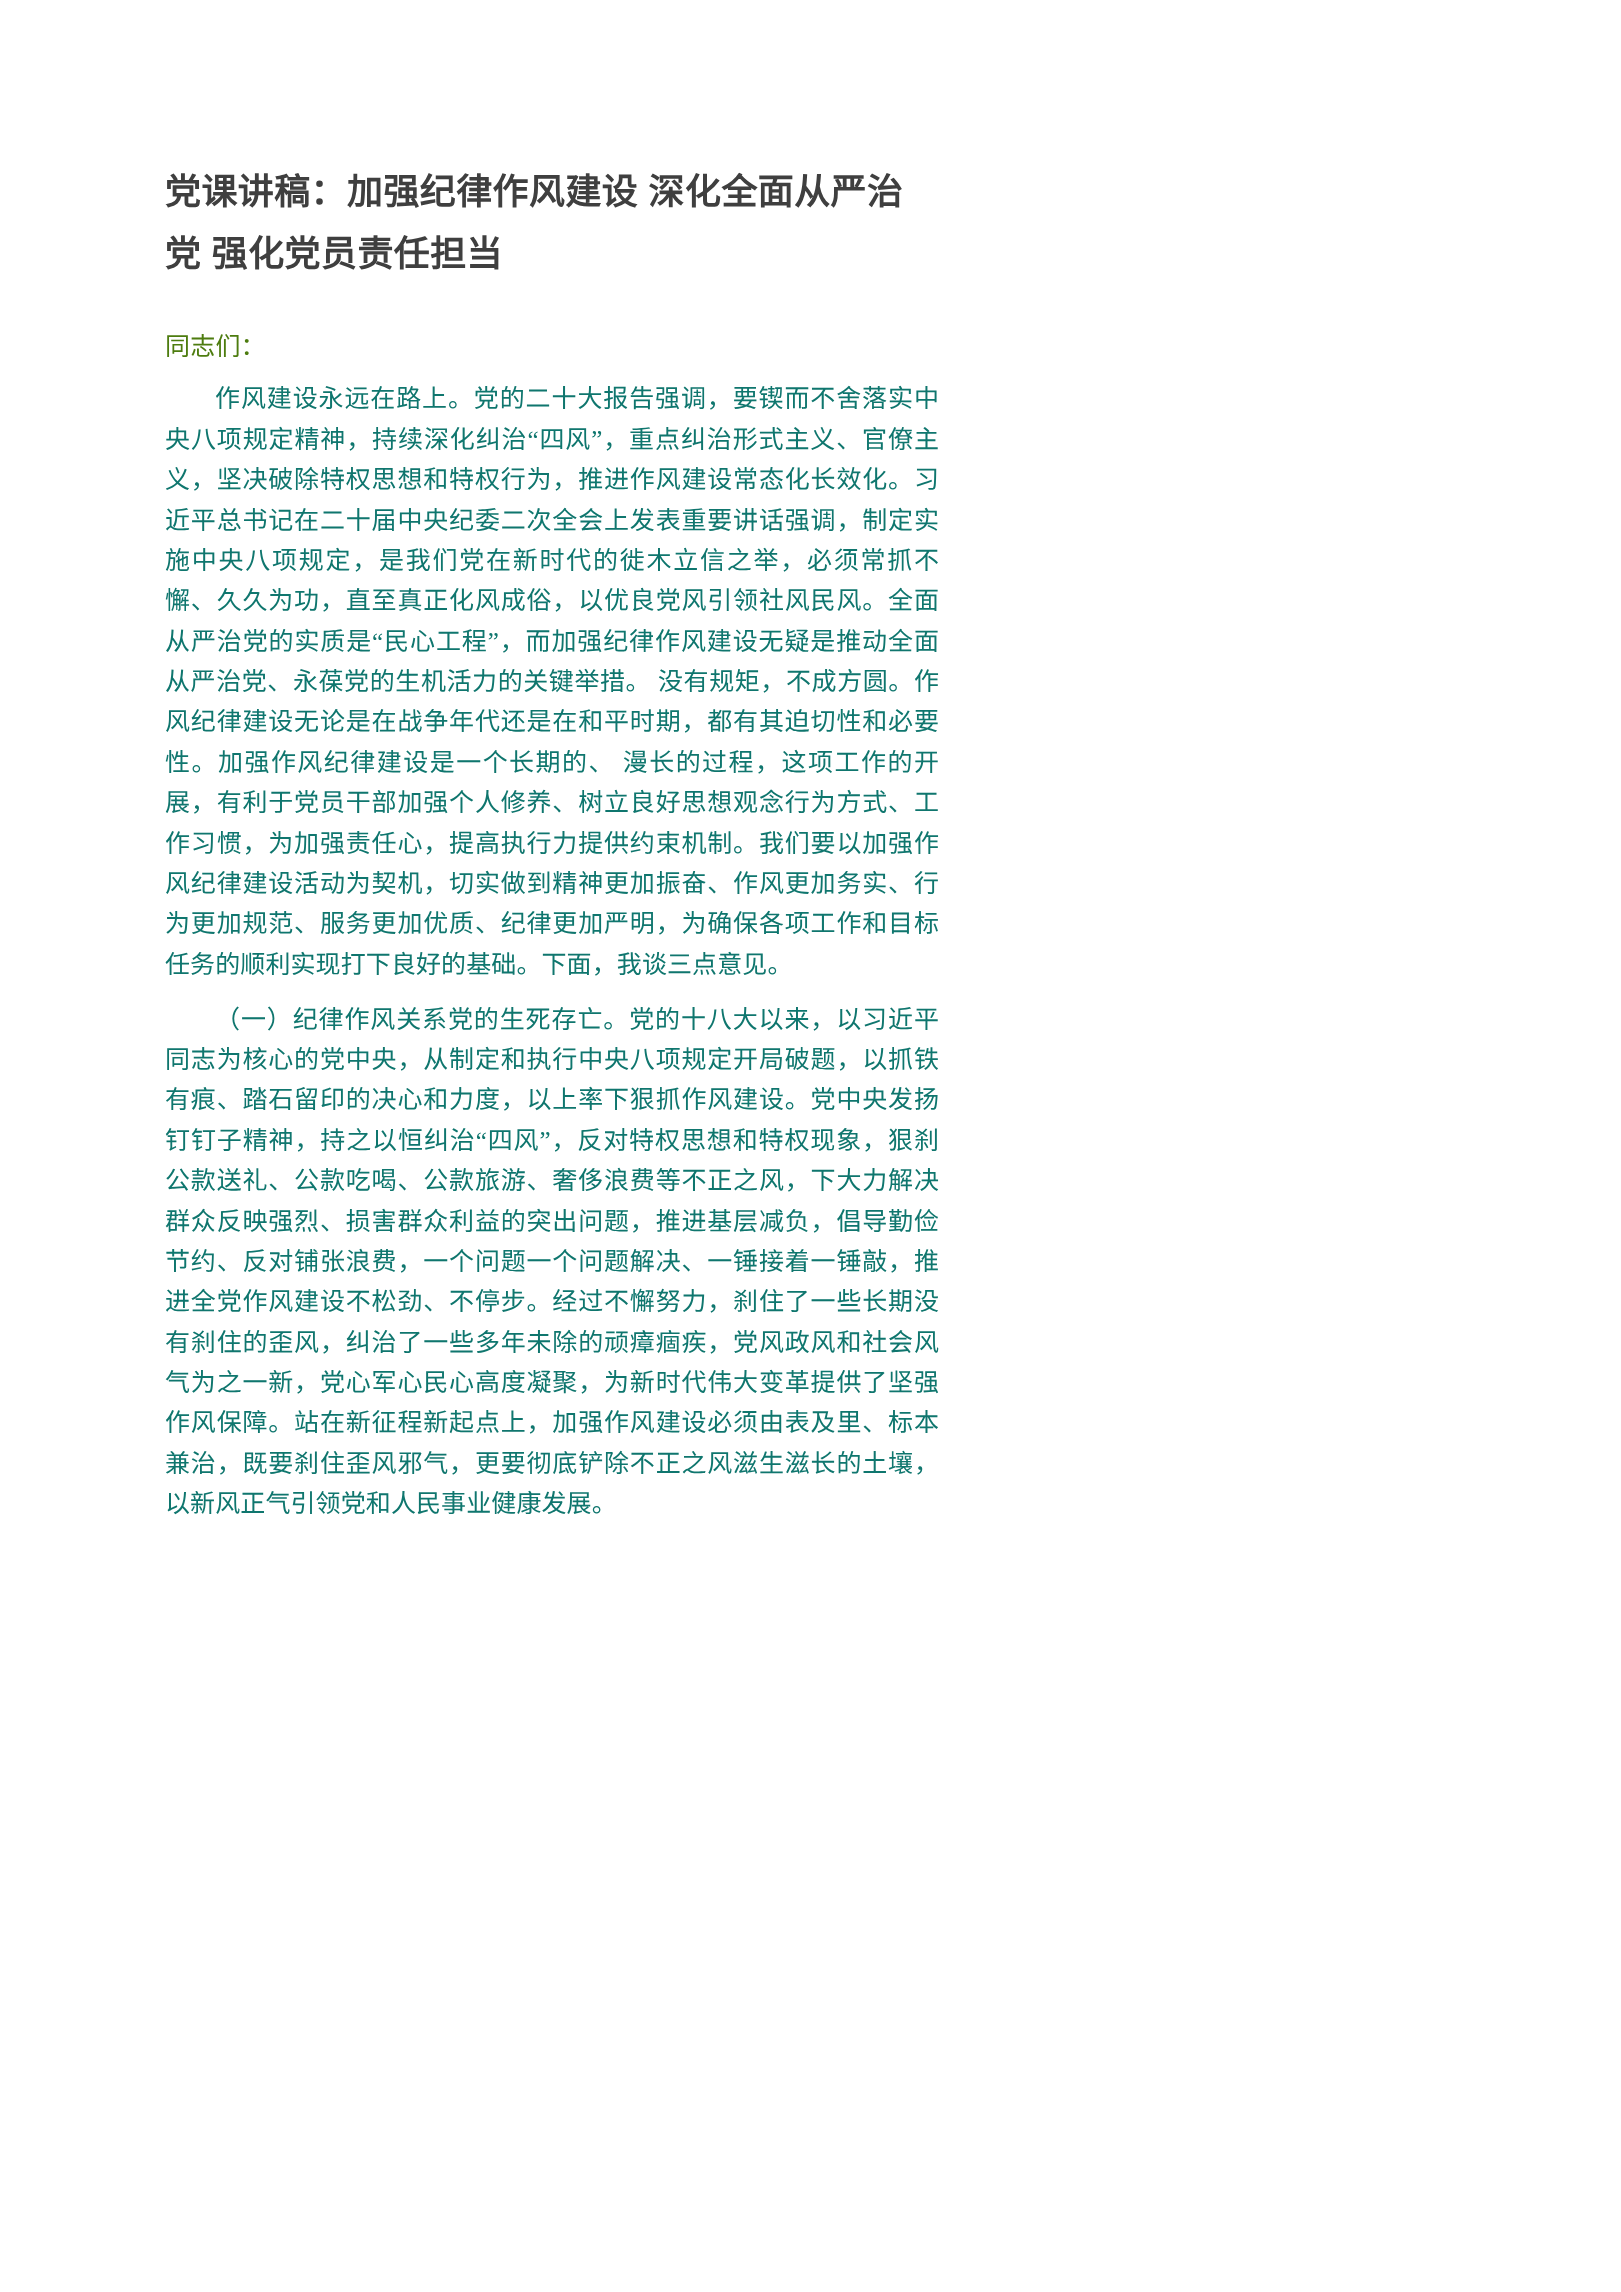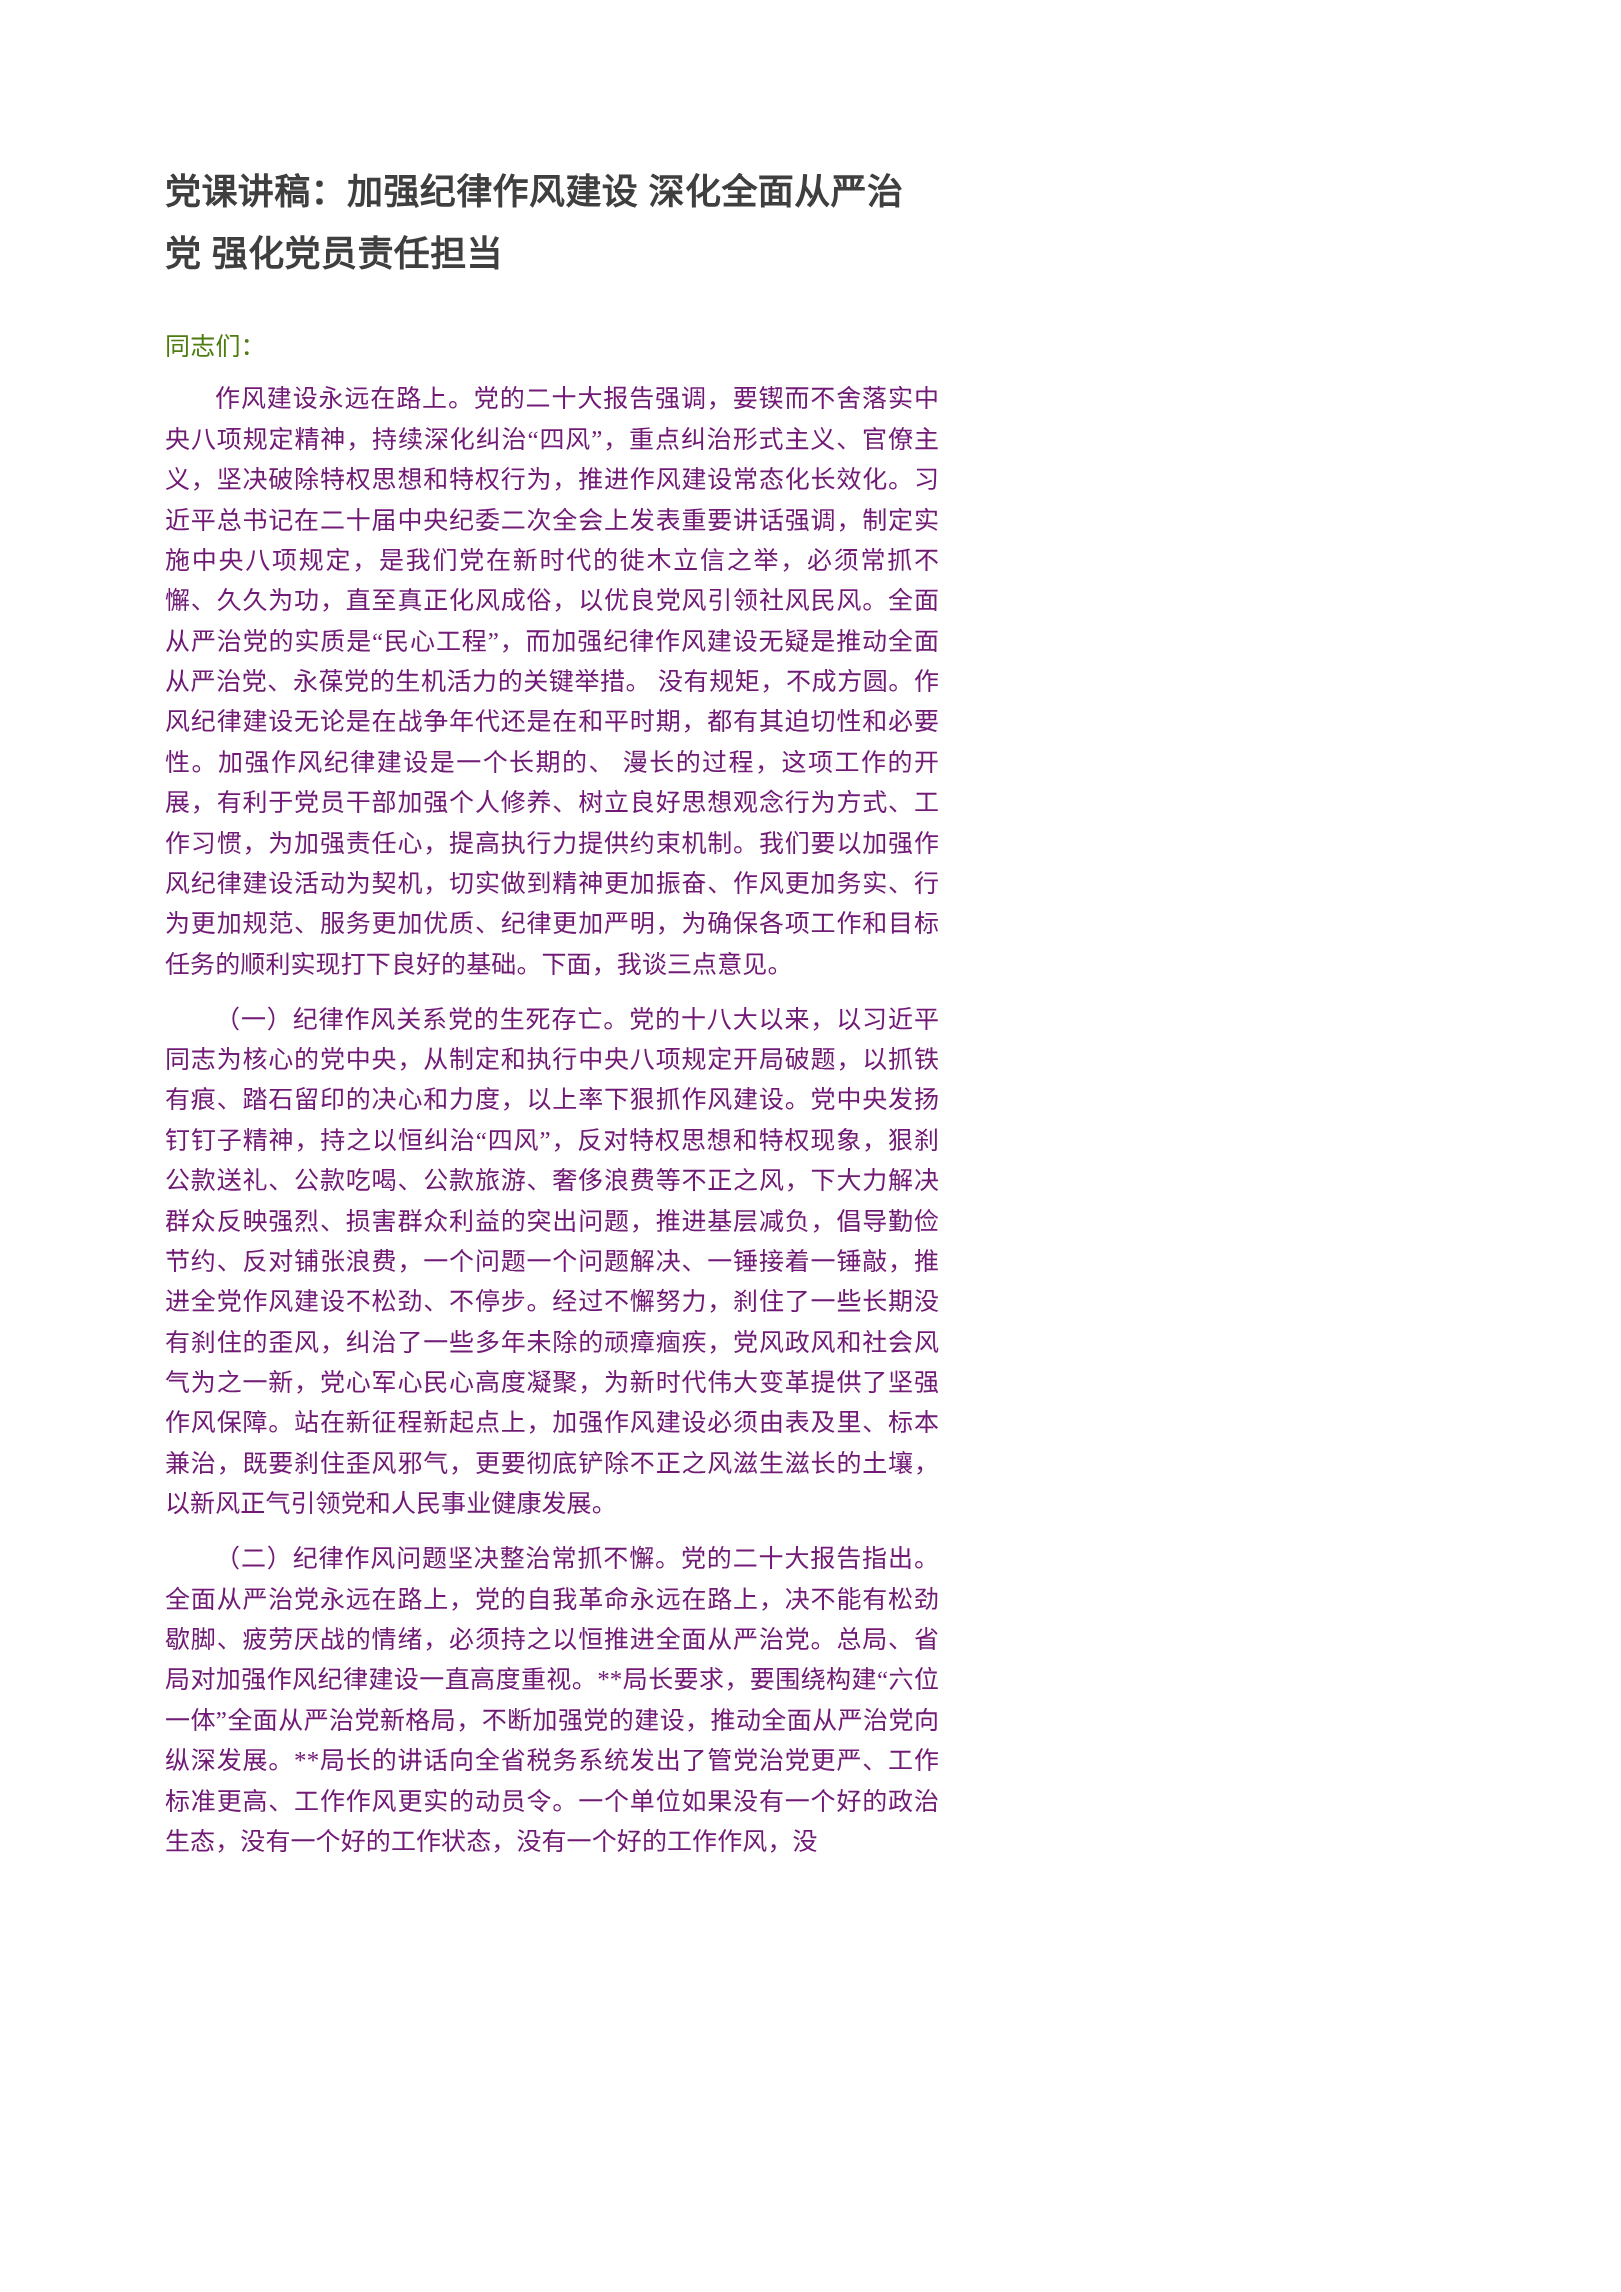--- a/index.html
+++ b/index.html
@@ -48,21 +48,21 @@
     line-height: 1.0;
     color: #4d7c0f;
     margin: 0;
     padding-top: 49px;
     letter-spacing: 0.2px;
   }
   
   .para {
     font-size: 25px;
     line-height: 1.615;
-    color: #701a75;
+    color: #0f766e;
     margin: 0;
     text-align: justify;
     text-justify: inter-ideograph;
     text-indent: 50px;
     letter-spacing: 0.1px;
     word-break: break-all;
   }
   .para.first-para {
     padding-top: 20.6px;
   }
@@ -97,17 +97,16 @@
 
     <h1 class="doc-title">党课讲稿：加强纪律作风建设 深化全面从严治党 强化党员责任担当</h1>
 
     <p class="greeting">同志们：</p>
 
     <p class="para first-para">作风建设永远在路上。党的二十大报告强调，要锲而不舍落实中央八项规定精神，持续深化纠治“四风”，重点纠治形式主义、官僚主义，坚决破除特权思想和特权行为，推进作风建设常态化长效化。习近平总书记在二十届中央纪委二次全会上发表重要讲话强调，制定实施中央八项规定，是我们党在新时代的徙木立信之举，必须常抓不懈、久久为功，直至真正化风成俗，以优良党风引领社风民风。全面从严治党的实质是“民心工程”，而加强纪律作风建设无疑是推动全面从严治党、永葆党的生机活力的关键举措。 没有规矩，不成方圆。作风纪律建设无论是在战争年代还是在和平时期，都有其迫切性和必要性。加强作风纪律建设是一个长期的、 漫长的过程，这项工作的开展，有利于党员干部加强个人修养、树立良好思想观念行为方式、工作习惯，为加强责任心，提高执行力提供约束机制。我们要以加强作风纪律建设活动为契机，切实做到精神更加振奋、作风更加务实、行为更加规范、服务更加优质、纪律更加严明，为确保各项工作和目标任务的顺利实现打下良好的基础。下面，我谈三点意见。</p>
 
 
     <p class="para spaced">（一）纪律作风关系党的生死存亡。党的十八大以来，以习近平同志为核心的党中央，从制定和执行中央八项规定开局破题，以抓铁有痕、踏石留印的决心和力度，以上率下狠抓作风建设。党中央发扬钉钉子精神，持之以恒纠治“四风”，反对特权思想和特权现象，狠刹公款送礼、公款吃喝、公款旅游、奢侈浪费等不正之风，下大力解决群众反映强烈、损害群众利益的突出问题，推进基层减负，倡导勤俭节约、反对铺张浪费，一个问题一个问题解决、一锤接着一锤敲，推进全党作风建设不松劲、不停步。经过不懈努力，刹住了一些长期没有刹住的歪风，纠治了一些多年未除的顽瘴痼疾，党风政风和社会风气为之一新，党心军心民心高度凝聚，为新时代伟大变革提供了坚强作风保障。站在新征程新起点上，加强作风建设必须由表及里、标本兼治，既要刹住歪风邪气，更要彻底铲除不正之风滋生滋长的土壤，以新风正气引领党和人民事业健康发展。</p>
 
-    <p class="para spaced">（二）纪律作风问题坚决整治常抓不懈。党的二十大报告指出。全面从严治党永远在路上，党的自我革命永远在路上，决不能有松劲歇脚、疲劳厌战的情绪，必须持之以恒推进全面从严治党。总局、省局对加强作风纪律建设一直高度重视。**局长要求，要围绕构建“六位一体”全面从严治党新格局，不断加强党的建设，推动全面从严治党向纵深发展。**局长的讲话向全省税务系统发出了管党治党更严、工作标准更高、工作作风更实的动员令。一个单位如果没有一个好的政治生态，没有一个好的工作状态，没有一个好的工作作风，没</p>
 
   </div>
 </div>
 
 
 </body></html>

